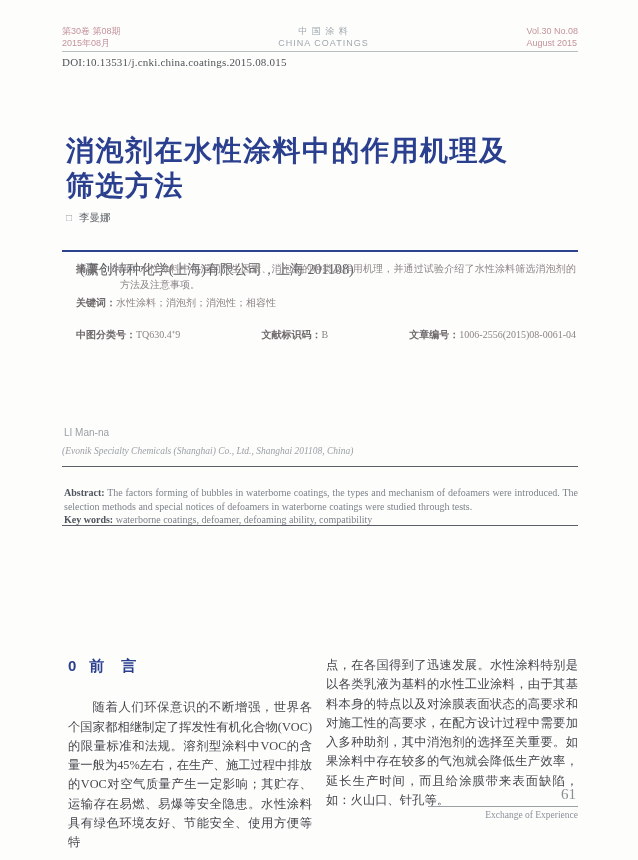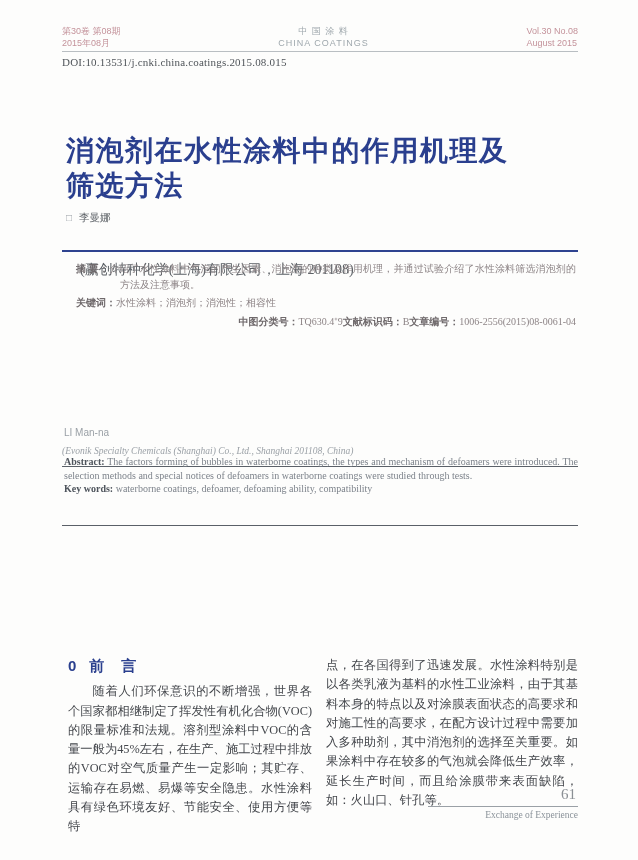--- a/index.html
+++ b/index.html
@@ -82,23 +82,23 @@
     color: #8d8486;
   }
   .abstract-block b { font-weight: bold; color: #6f696b; }
   .hanging {
     padding-left: 44px;
     text-indent: -44px;
     text-align: justify;
   }
   .keywords-line { margin-top: 2px; }
   .meta-row {
-    margin-top: 3px;
+    margin-top: 16px;
     display: flex;
-    justify-content: flex-end;
+    justify-content: space-between;
   }
 
   
   .title-en {
     position: absolute;
     left: 64px; right: 60px; top: 366px;
     font-family: "Liberation Sans", sans-serif;
     font-weight: bold;
     font-size: 21px;
     line-height: 28px;
@@ -118,21 +118,21 @@
     font-size: 9.5px;
     color: #9aa0a6;
   }
   .rule-dark-1 {
     position: absolute;
     left: 62px; right: 60px; top: 466px;
     border-top: 1.5px solid #5a6068;
   }
   .abstract-en {
     position: absolute;
-    left: 64px; right: 60px; top: 455px;
+    left: 64px; right: 60px; top: 486px;
     font-size: 10px;
     line-height: 13.5px;
     color: #7d838b;
     text-align: justify;
   }
   .abstract-en b { color: #4e545c; }
   .rule-dark-2 {
     position: absolute;
     left: 62px; right: 60px; top: 525px;
     border-top: 1.5px solid #5a6068;
@@ -148,21 +148,21 @@
     text-align: justify;
   }
   .col-left  { left: 68px;  width: 244px; }
   .col-right { left: 326px; width: 252px; }
   .section-heading {
     font-family: "Liberation Sans", sans-serif;
     font-weight: bold;
     font-size: 15px;
     color: #2a3f8e;
     letter-spacing: 1px;
-    margin-bottom: 7px;
+    margin-bottom: 23px;
   }
   .section-heading .sec-num { margin-right: 12px; }
   .para-first { text-indent: 2em; }
 
   
   .footer {
     position: absolute;
     right: 60px; top: 786px;
     width: 200px;
     text-align: right;

